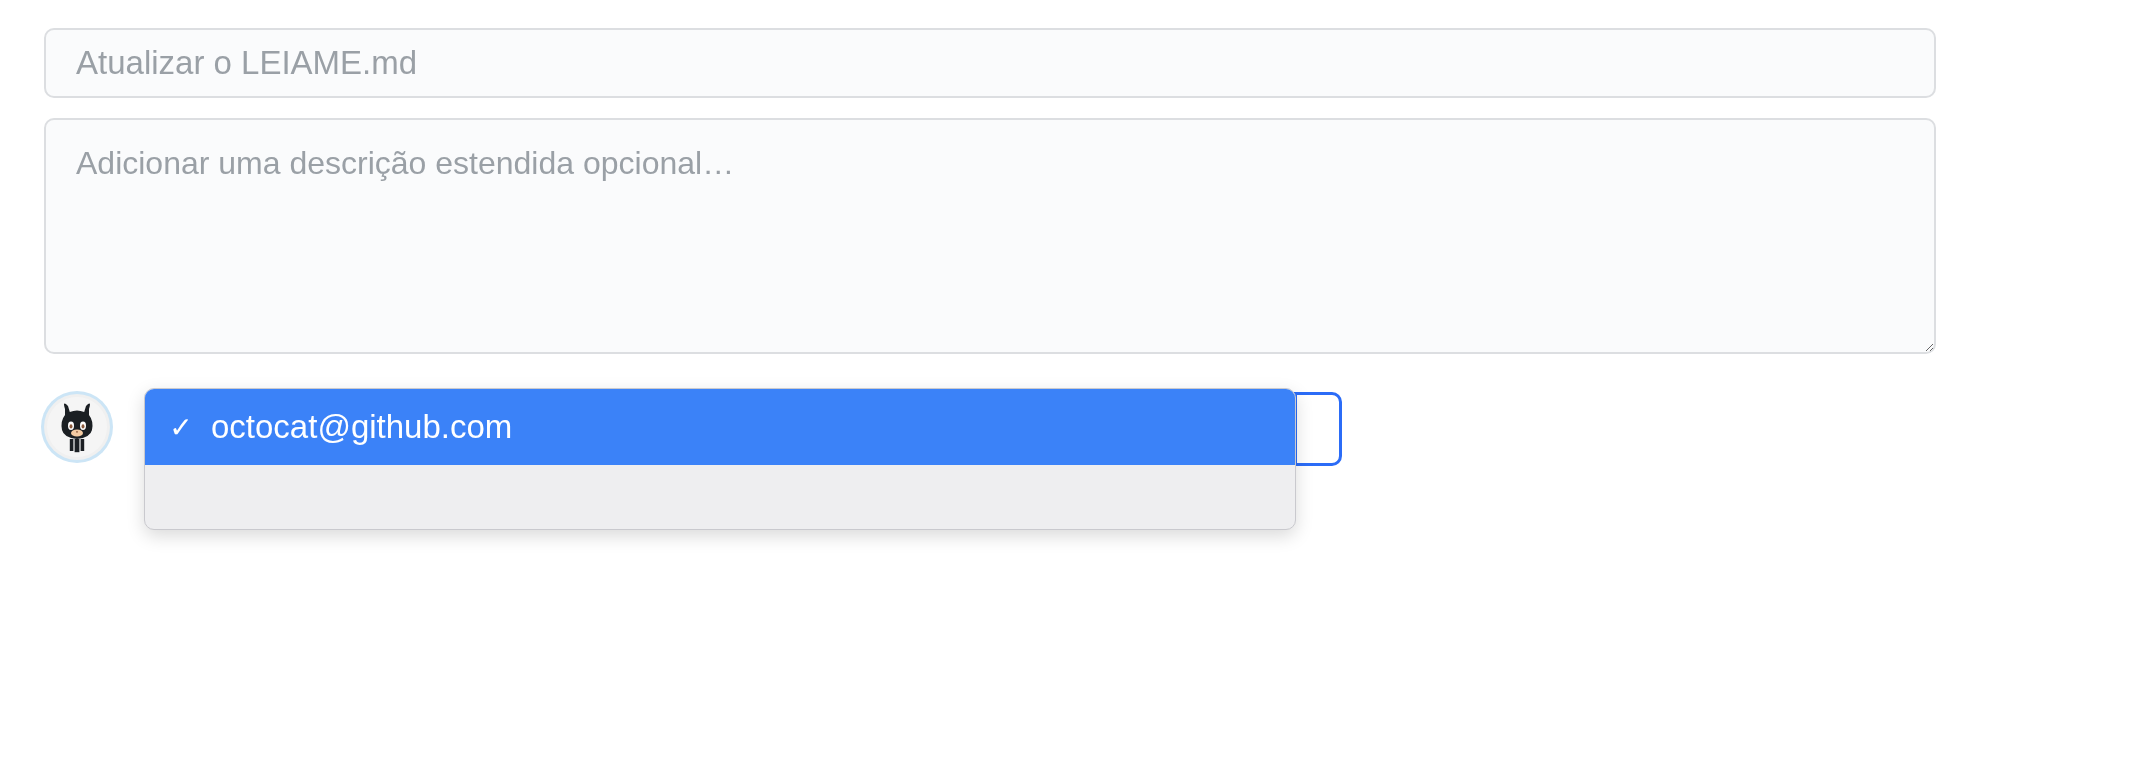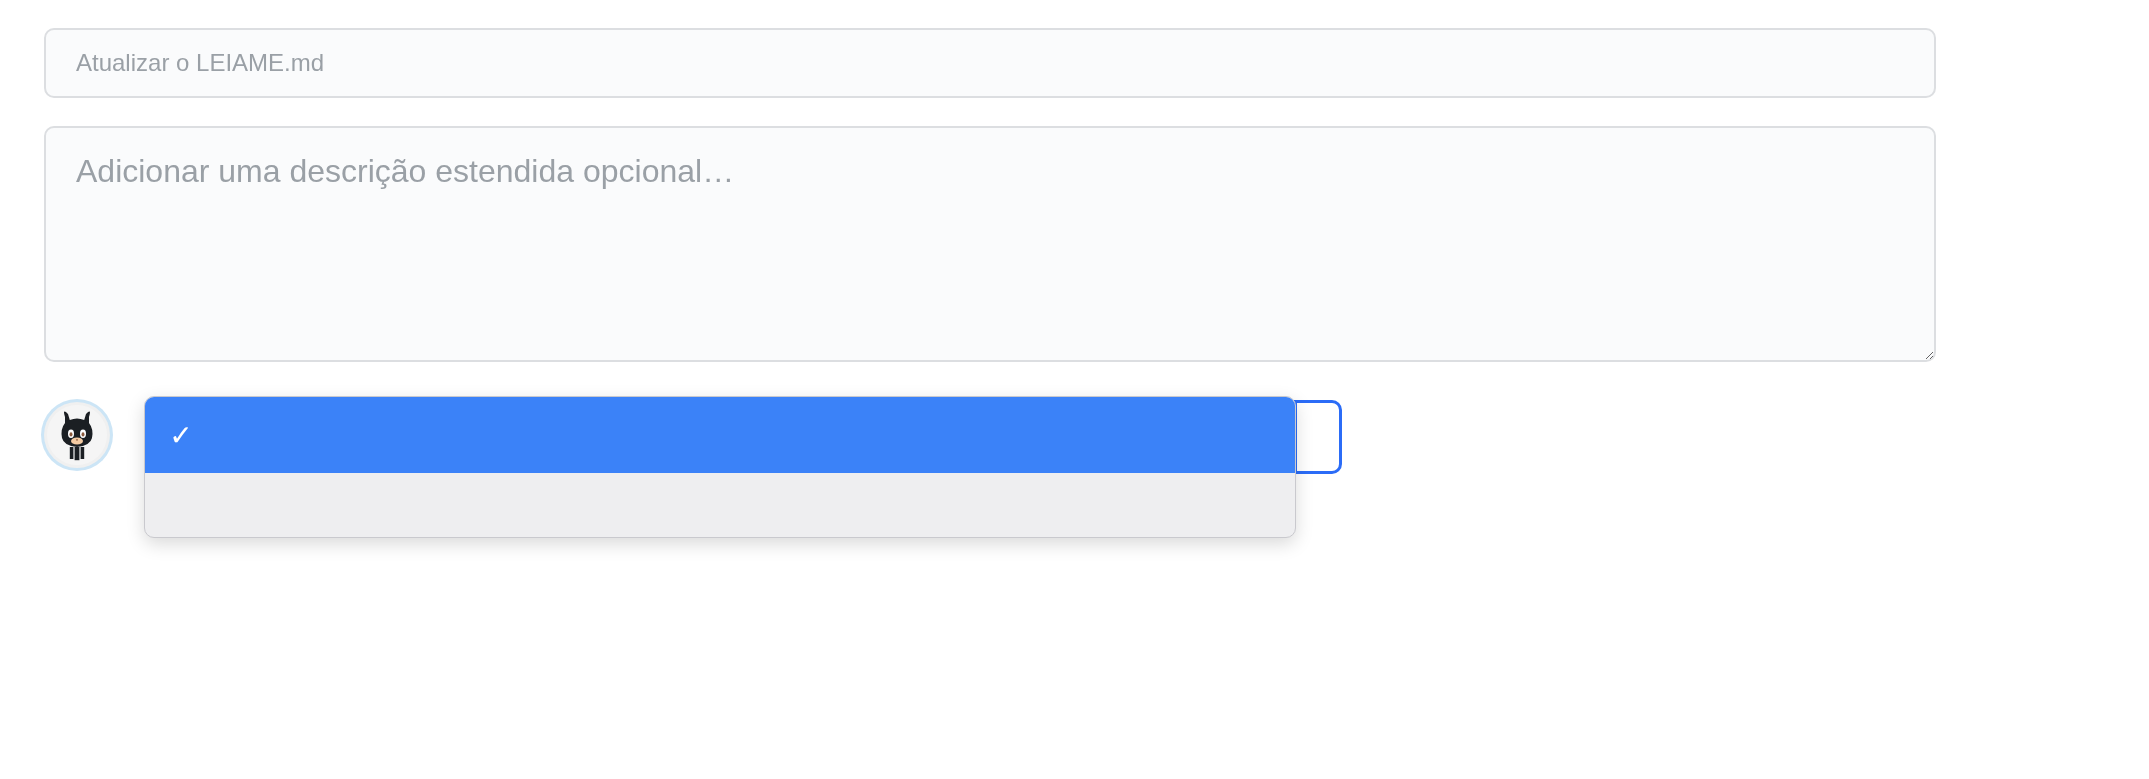--- a/index.html
+++ b/index.html
@@ -13,34 +13,34 @@
       padding: 28px 44px;
     }
     .commit-form {
       width: 1892px;
       position: relative;
     }
     .summary-input {
       width: 100%;
       height: 70px;
       padding: 0 30px;
-      font-size: 24px;
+      font-size: 33px;
       color: #24292e;
       background: #fafbfc;
       border: 2px solid #dcdee1;
       border-radius: 10px;
       outline: none;
     }
     .summary-input::placeholder {
       color: #9aa0a6;
     }
     .description-textarea {
       width: 100%;
       height: 236px;
-      margin-top: 28px;
+      margin-top: 20px;
       padding: 25px 30px;
       font-size: 32px;
       font-family: inherit;
       color: #24292e;
       background: #fafbfc;
       border: 2px solid #dcdee1;
       border-radius: 10px;
       outline: none;
       resize: vertical;
     }
@@ -155,20 +155,21 @@
     </div>
 
     <div class="dropdown-container">
 
       <div class="behind-control"></div>
       <div class="behind-text">It</div>
 
       <div class="dropdown-popover">
         <div class="dropdown-option selected">
           <span class="checkmark">✓</span>
+          <span>octocat@github.com</span>
         </div>
       </div>
     </div>
 
     <div class="spacer-column"></div>
 
   </div>
 </div>
 
 </body></html>

